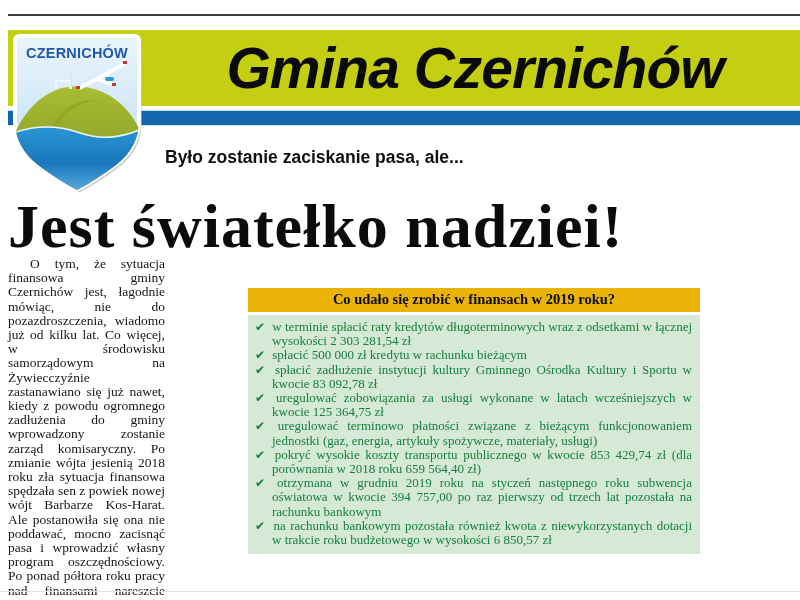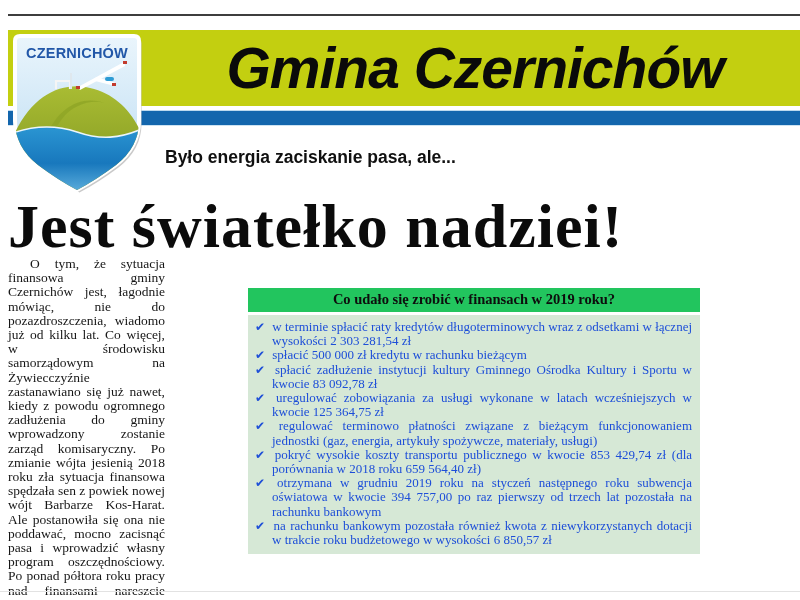--- a/index.html
+++ b/index.html
@@ -15,25 +15,25 @@
         border-top:1px solid #bcd9ee;border-bottom:1px solid #cde3f2;box-sizing:content-box;}
   .crest{position:absolute;left:12px;top:33px;width:130px;height:160px;}
   .kicker{position:absolute;left:165px;top:147px;font-family:"Liberation Sans",sans-serif;
         font-weight:bold;font-size:17.5px;color:#101010;}
   .headline{position:absolute;left:8px;top:191px;font-weight:bold;font-size:62px;
         letter-spacing:1px;color:#0b0b0b;white-space:nowrap;}
   .article{position:absolute;left:8px;top:257px;width:157px;font-size:13.5px;line-height:14.2px;
         text-align:justify;color:#161616;}
   .article p{margin:0;text-indent:22px;}
   .finance-box{position:absolute;left:248px;top:288px;width:452px;}
-  .box-title{background:#22c55e;text-align:center;font-weight:bold;font-size:14.5px;
+  .box-title{background:#eab308;text-align:center;font-weight:bold;font-size:14.5px;
         padding:3px 2px 4px;color:#0d0d0d;}
   .box-list{background:#d6e8d6;margin:3px 0 0 0;padding:5px 8px 7px 7px;list-style:none;}
   .box-list li{font-size:13px;line-height:14.2px;text-align:justify;
-        padding-left:17px;text-indent:-17px;color:#1d4ed8;}
+        padding-left:17px;text-indent:-17px;color:#15803d;}
   .check{font-family:"DejaVu Sans",sans-serif;font-weight:bold;font-size:12px;margin-right:4px;}
   .bottom-rule{position:absolute;left:0;top:591px;width:800px;height:1px;background:#e2e2e2;}
 </style>
 </head>
 <body>
 
 <div class="page">
 
   <div class="top-rule"></div>
 
@@ -74,21 +74,21 @@
         <rect x="64" y="53" width="4" height="3" fill="#c23b2e"></rect>
         <rect x="111" y="28" width="4" height="3" fill="#c23b2e"></rect>
         <rect x="100" y="50" width="4" height="3" fill="#c23b2e"></rect>
       </g>
       <path d="M-2,101 C22,92 44,92 65,99 C88,107 108,106 132,95 L132,160 L-2,160 Z" fill="url(#water)"></path>
       <path d="M-2,101 C22,92 44,92 65,99 C88,107 108,106 132,95" fill="none" stroke="#eaf5fb" stroke-width="1.6"></path>
     </g>
     <text x="65" y="25" text-anchor="middle" font-family="Liberation Sans, sans-serif" font-size="14.5" font-weight="bold" fill="#2157a8" letter-spacing="0.2">CZERNICHÓW</text>
   </svg>
 
-  <div class="kicker">Było energia zaciskanie pasa, ale...</div>
+  <div class="kicker">Było zostanie zaciskanie pasa, ale...</div>
 
   <div class="headline">Jest światełko nadziei!</div>
 
   <div class="article">
     <p>O tym, że sytuacja finansowa gminy Czernichów jest, łagodnie mówiąc, nie do pozazdroszczenia, wiadomo już od kilku lat. Co więcej, w środowisku samorządowym na Żywiecczyźnie zastanawiano się już nawet, kiedy z powodu ogromnego zadłużenia do gminy wprowadzony zostanie zarząd komisaryczny. Po zmianie wójta jesienią 2018 roku zła sytuacja finansowa spędzała sen z powiek nowej wójt Barbarze Kos-Harat. Ale postanowiła się ona nie poddawać, mocno zacisnąć pasa i wprowadzić własny program oszczędnościowy. Po ponad półtora roku pracy nad finansami nareszcie pojawiło się światełko nadziei, że gmina może wyjść na prostą!</p>
   </div>
 
   <div class="finance-box">
     <div class="box-title">Co udało się zrobić w finansach w 2019 roku?</div>
     <ul class="box-list">
@@ -103,21 +103,21 @@
         <li>
         <span class="check">✔</span>
         <span>spłacić zadłużenie instytucji kultury Gminnego Ośrodka Kultury i Sportu w kwocie 83 092,78 zł</span>
       </li>
         <li>
         <span class="check">✔</span>
         <span>uregulować zobowiązania za usługi wykonane w latach wcześniejszych w kwocie 125 364,75 zł</span>
       </li>
         <li>
         <span class="check">✔</span>
-        <span>regulować terminowo płatności związane z bieżącym funkcjonowaniem jednostki (gaz, energia, artykuły spożywcze, materiały, usługi)</span>
+        <span>uregulować terminowo płatności związane z bieżącym funkcjonowaniem jednostki (gaz, energia, artykuły spożywcze, materiały, usługi)</span>
       </li>
         <li>
         <span class="check">✔</span>
         <span>pokryć wysokie koszty transportu publicznego w kwocie 853 429,74 zł (dla porównania w 2018 roku 659 564,40 zł)</span>
       </li>
         <li>
         <span class="check">✔</span>
         <span>otrzymana w grudniu 2019 roku na styczeń następnego roku subwencja oświatowa w kwocie 394 757,00 po raz pierwszy od trzech lat pozostała na rachunku bankowym</span>
       </li>
         <li>

